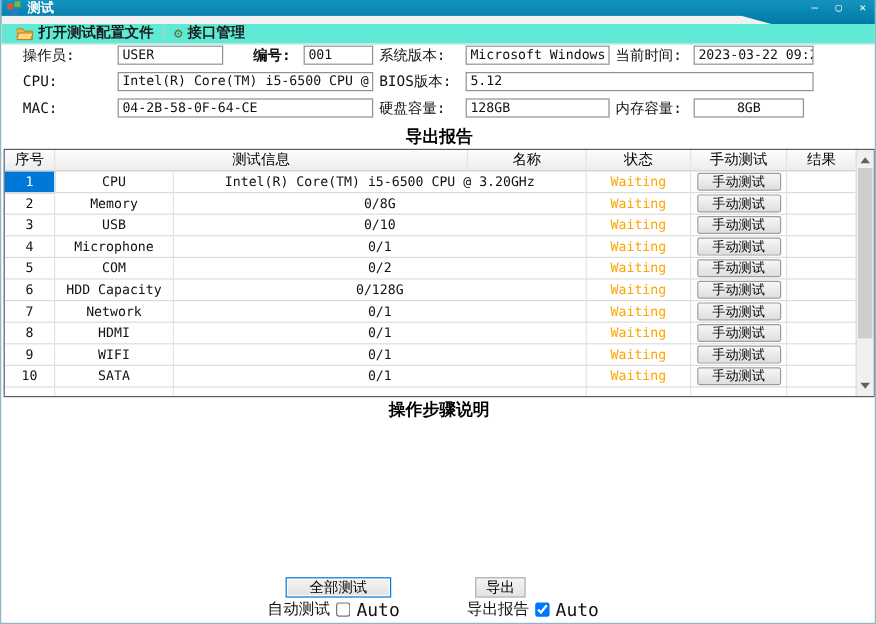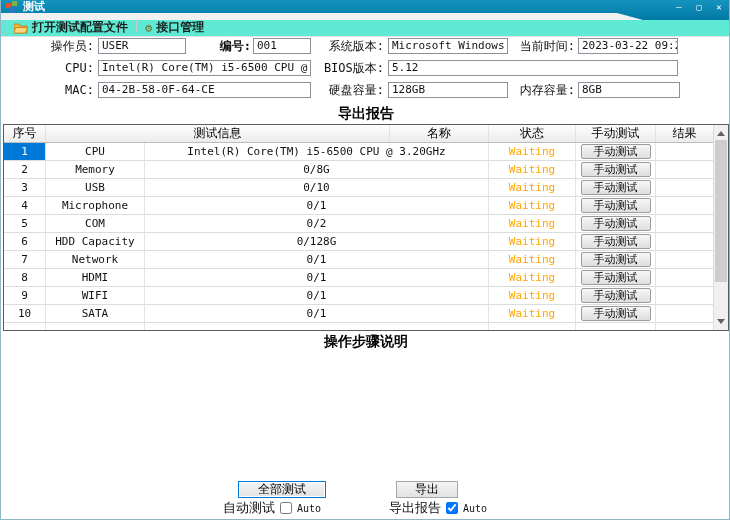--- a/index.html
+++ b/index.html
@@ -23,21 +23,21 @@
   .toolbar { position:absolute; left:0; top:20px; width:730px; height:17px; background:#5eead4;
              border-bottom:1px solid #e0e0e0; display:flex; align-items:flex-start; }
   .tb-grip { width:4px; height:13px; margin:0 3px 0 2px;
              background:repeating-linear-gradient(#bbb 0 1px, transparent 1px 3px); width:2px; }
   .tb-item { display:flex; align-items:center; gap:4px; padding:0 6px; height:15px;
              font-weight:bold; font-size:12px; color:#1c1c1c; cursor:default; }
   .tb-sep { width:1px; height:12px; background:#c9c9c9; margin:0 2px; }
   .gear-glyph { font-size:12px; line-height:12px; color:#6e6e35; }
 
   
-  .form-label { position:absolute; height:16px; line-height:16px; text-align:right; font-size:12px; }
+  .form-label { position:absolute; height:16px; line-height:16px; text-align:left; font-size:12px; }
   .form-input { position:absolute; height:16px; line-height:14px; background:#fff;
                 border:1px solid #8a9199; font-size:11px; padding:0 3px; overflow:hidden;
                 white-space:nowrap; }
 
   
   .section-title { position:absolute; left:0; width:730px; text-align:center;
                    font-family:"DejaVu Serif",serif; font-weight:bold; font-size:14px; color:#000; }
 
   
   .table { position:absolute; left:2px; top:124px; width:726px; height:207px;
@@ -71,24 +71,24 @@
   
   .instr-box { position:absolute; left:2px; top:350px; width:726px; height:121px;
                border:2px solid #00a2e8; background:#fff; padding:2px 4px;
                font-size:11px; line-height:14px; white-space:pre; overflow:hidden; }
 
   
   .btn { position:absolute; height:17px; font-size:12px; line-height:13px; cursor:default;
          background:linear-gradient(#f4f4f4,#e2e2e2); font-family:inherit; }
   .btn-test-all { left:237px; top:481px; width:88px; border:1px solid #0078d7;
                   box-shadow:inset 0 0 0 1px #ffffff; }
-  .btn-export { left:395px; top:481px; width:62px; border:1px solid #a7a7a7; }
+  .btn-export { left:395px; top:481px; width:42px; border:1px solid #a7a7a7; }
   .chk-group { position:absolute; top:500px; height:16px; display:flex; align-items:center; gap:5px; }
   .chk-group .cn { font-size:13px; }
-  .chk-group .en { font-size:10px; }
+  .chk-group .en { font-size:15px; }
   .chk-group input { width:12px; height:12px; margin:0; }
   .grp-auto { left:222px; } .grp-report { left:388px; }
 </style>
 </head>
 <body>
 
 <div class="win">
 
   <div class="titlebar">
     <svg class="app-icon" viewBox="0 0 12 12">
@@ -134,21 +134,21 @@
     <div class="form-label" style="left:18px;top:60px;width:75px;">CPU:</div>
     <div class="form-input" style="left:97px;top:60px;width:213px;">Intel(R) Core(TM) i5-6500 CPU @ 3.20GHz</div>
     <div class="form-label" style="left:315px;top:60px;width:68px;">BIOS版本:</div>
     <div class="form-input" style="left:387px;top:60px;width:290px;">5.12</div>
 
     <div class="form-label" style="left:18px;top:82px;width:75px;">MAC:</div>
     <div class="form-input" style="left:97px;top:82px;width:213px;">04-2B-58-0F-64-CE</div>
     <div class="form-label" style="left:315px;top:82px;width:68px;">硬盘容量:</div>
     <div class="form-input" style="left:387px;top:82px;width:120px;">128GB</div>
     <div class="form-label" style="left:512px;top:82px;width:62px;">内存容量:</div>
-    <div class="form-input" style="left:577px;top:82px;width:102px;">8GB</div>
+    <div class="form-input" style="left:577px;top:82px;width:92px;text-align:center;">8GB</div>
   </div>
 
   <div class="section-title" style="top:105px;">导出报告</div>
 
   <div class="table">
     <div class="t-cols">
       <div class="t-header">
         <div class="cell c0">序号</div>
         <div class="cell c2">测试信息</div>
         <div class="cell c1">名称</div>

